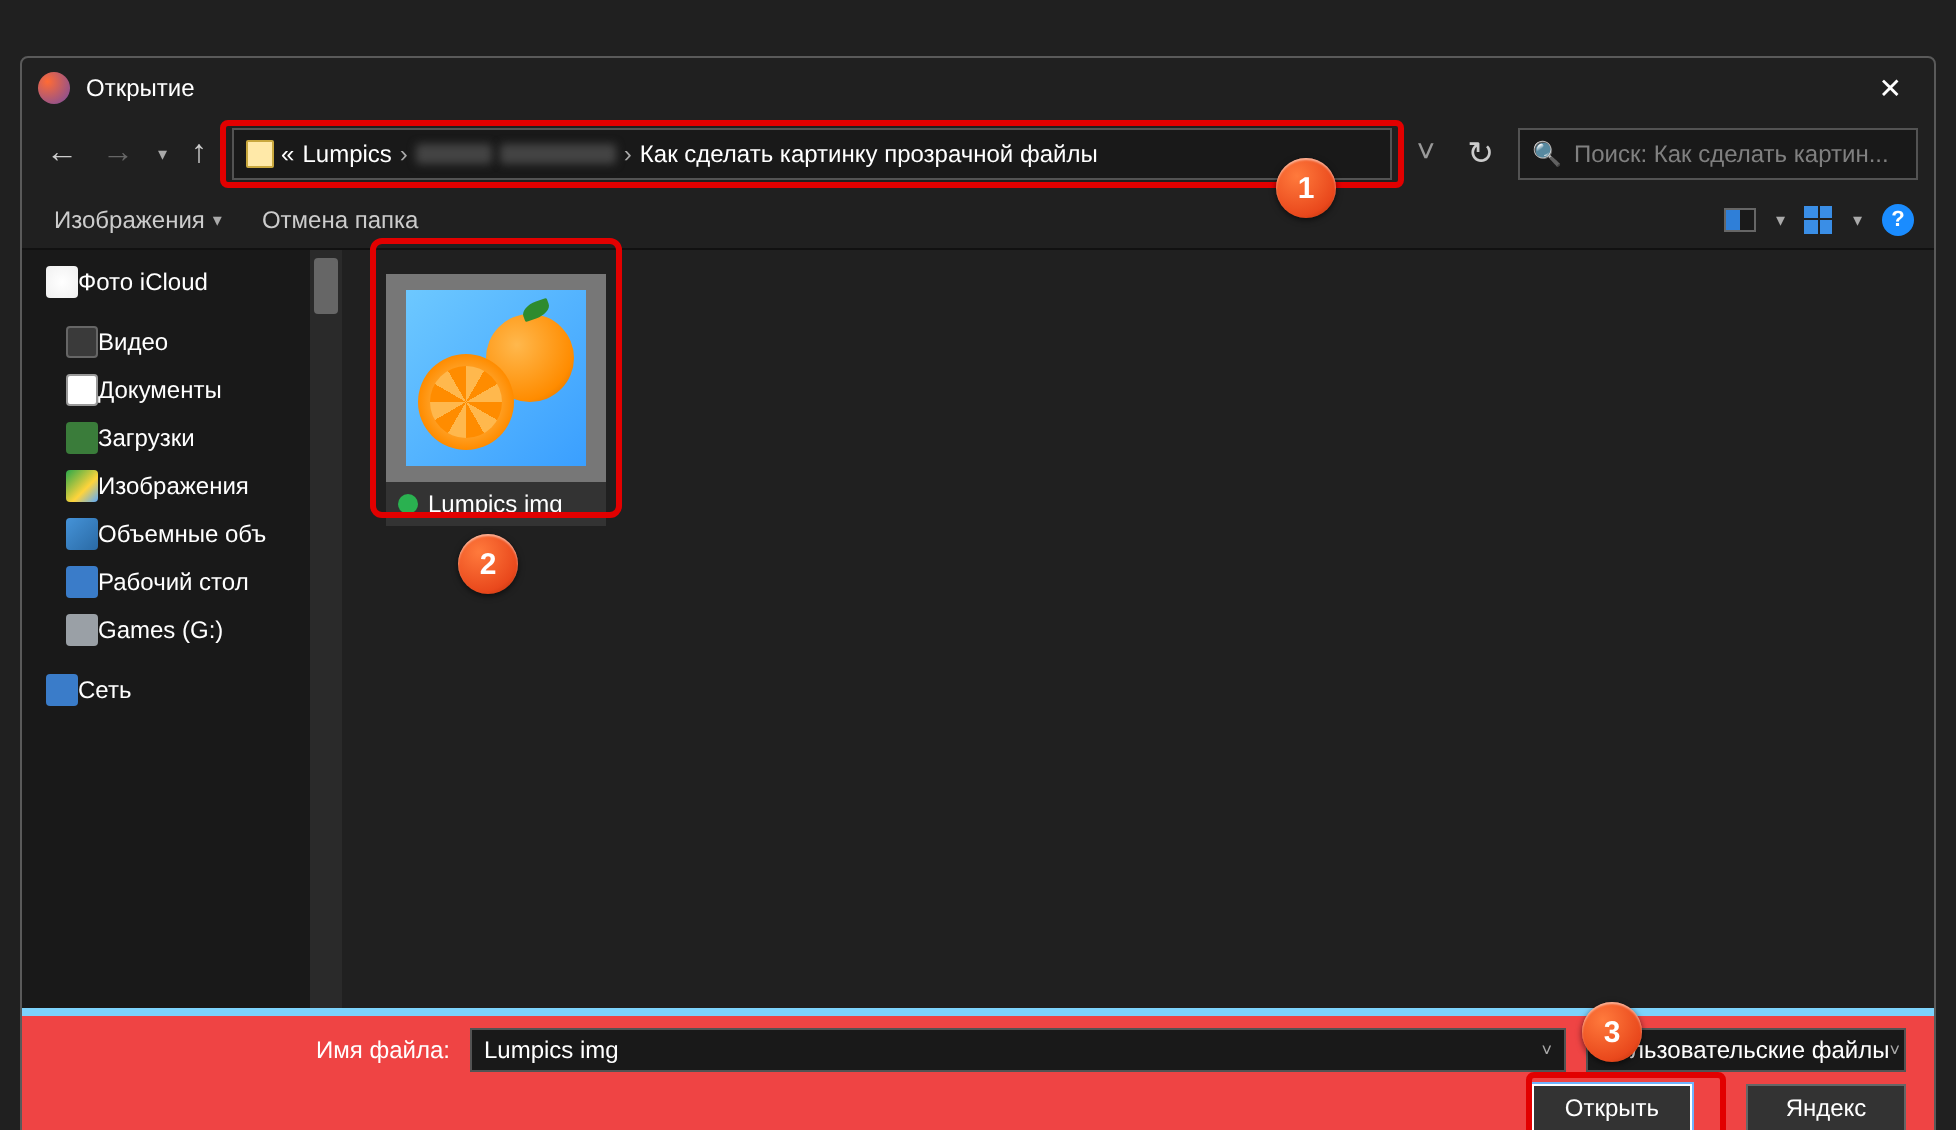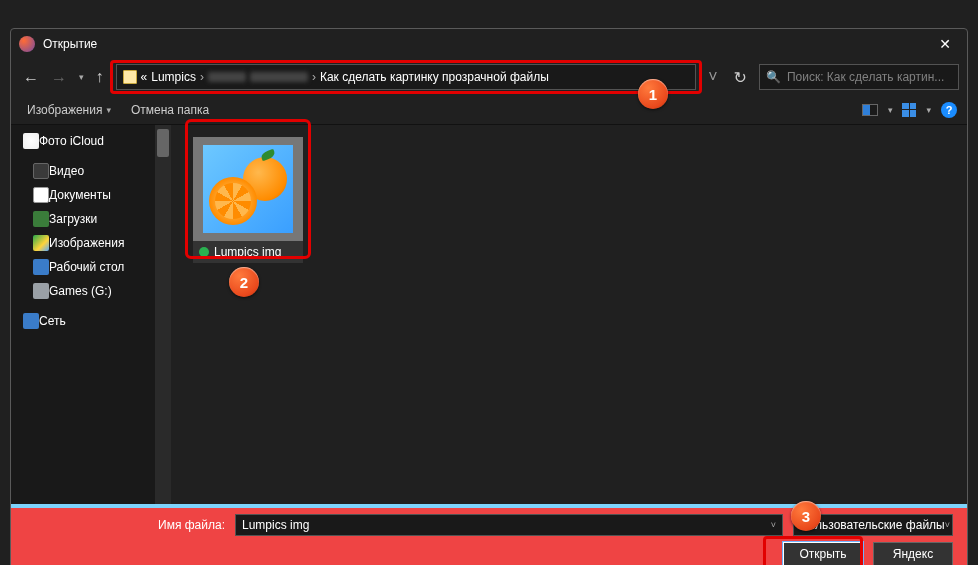--- a/index.html
+++ b/index.html
@@ -70,21 +70,21 @@
   .leaf { position:absolute; right:18px; top:6px; width:14px; height:8px; background:#2e8b2e; border-radius:60% 10% 60% 10%; transform:rotate(-20deg); }
   .file-label { background:#333; color:#fff; font-size:12px; padding:4px 6px; display:flex; align-items:center; gap:5px; }
   .sync-dot { width:10px; height:10px; border-radius:50%; background:#2ab150; display:inline-block; flex-shrink:0; }
 
   
   .bottom-panel { height:68px; border-top:4px solid #7dd3fc; background:#ef4444; padding:6px 14px; position:relative; }
   .file-row { display:flex; align-items:center; gap:10px; margin-bottom:6px; }
   .file-row-label { color:#fff; font-size:12px; width:200px; text-align:right; }
   .file-name-input { flex:1; background:#191919; border:1px solid #535353; color:#fff; font-size:12px; height:22px; padding:0 6px; display:flex; align-items:center; justify-content:space-between; }
   .file-type-select { width:160px; background:#191919; border:1px solid #535353; color:#fff; font-size:12px; height:22px; padding:0 6px; display:flex; align-items:center; justify-content:space-between; overflow:hidden; white-space:nowrap; }
-  .btn-row { display:flex; justify-content:flex-end; gap:10px; position:relative; }
+  .btn-row { display:flex; justify-content:flex-end; gap:27px; position:relative; }
   .btn { min-width:80px; height:24px; background:#333; border:1px solid #666; color:#fff; font-size:12px; display:flex; align-items:center; justify-content:center; cursor:pointer; }
   .btn.primary { border:1px solid #fff; outline:1px solid #6fb4ff; }
   .open-highlight { position:absolute; right:90px; bottom:-4px; width:100px; height:34px; border:3px solid #e20000; border-radius:4px; pointer-events:none; }
 
   
   .marker { position:absolute; width:30px; height:30px; border-radius:50%; background:radial-gradient(circle at 35% 30%,#ff7a3c,#e9481c 70%,#ad2b05); color:#fff; font-weight:bold; font-size:15px; display:flex; align-items:center; justify-content:center; box-shadow:0 1px 3px rgba(0,0,0,.6), inset 0 1px 1px rgba(255,255,255,.5); pointer-events:none; z-index:50; }
   .marker-1 { left:627px; top:50px; }
   .marker-2 { left:218px; top:238px; }
   .marker-3 { left:780px; top:472px; }
 
@@ -170,20 +170,24 @@
         </div>
       <div class="nav-item">
           <span class="ico ico-down"></span>
           <span>Загрузки</span>
         </div>
       <div class="nav-item">
           <span class="ico ico-img"></span>
           <span>Изображения</span>
         </div>
       <div class="nav-item">
+          <span class="ico ico-3d"></span>
+          <span>Объемные объ</span>
+        </div>
+      <div class="nav-item">
           <span class="ico ico-desk"></span>
           <span>Рабочий стол</span>
         </div>
       <div class="nav-item">
           <span class="ico ico-games"></span>
           <span>Games (G:)</span>
         </div>
       <div style="height:6px"></div>
       <div class="nav-item top">
           <span class="ico ico-net"></span>

